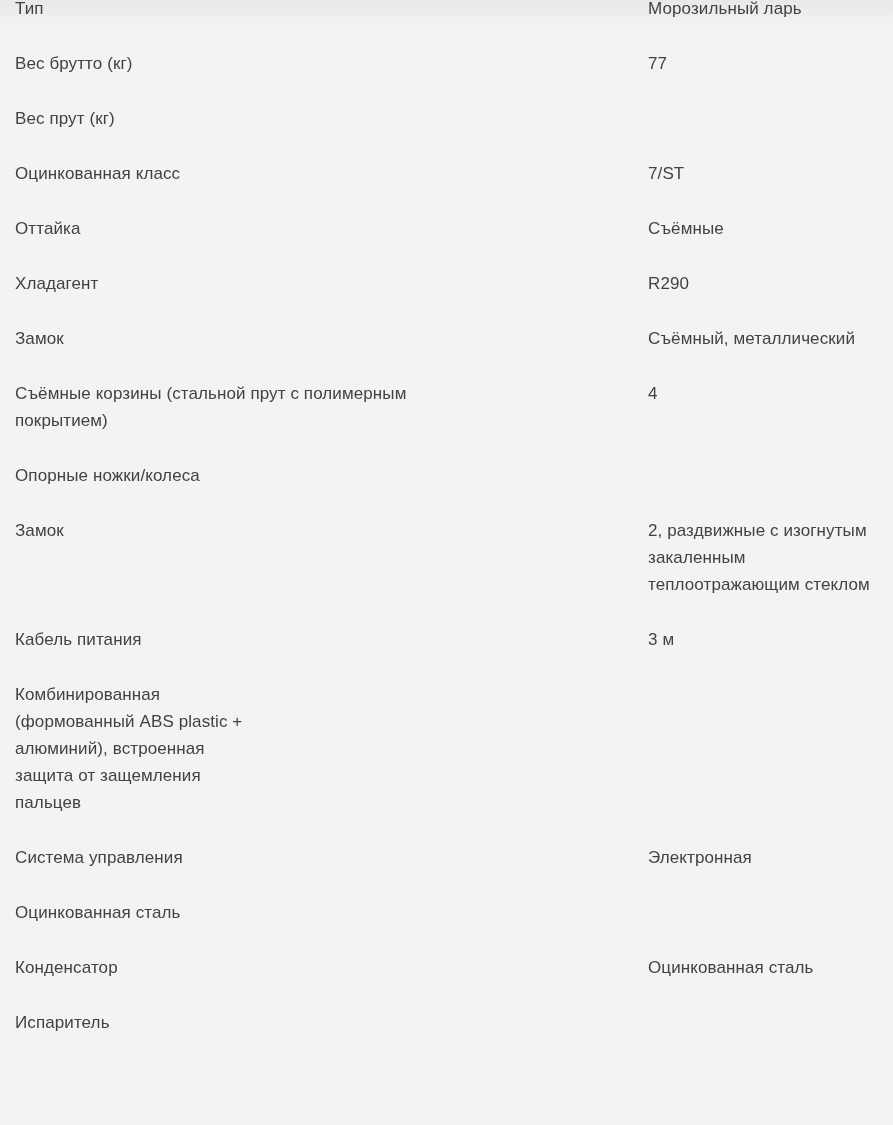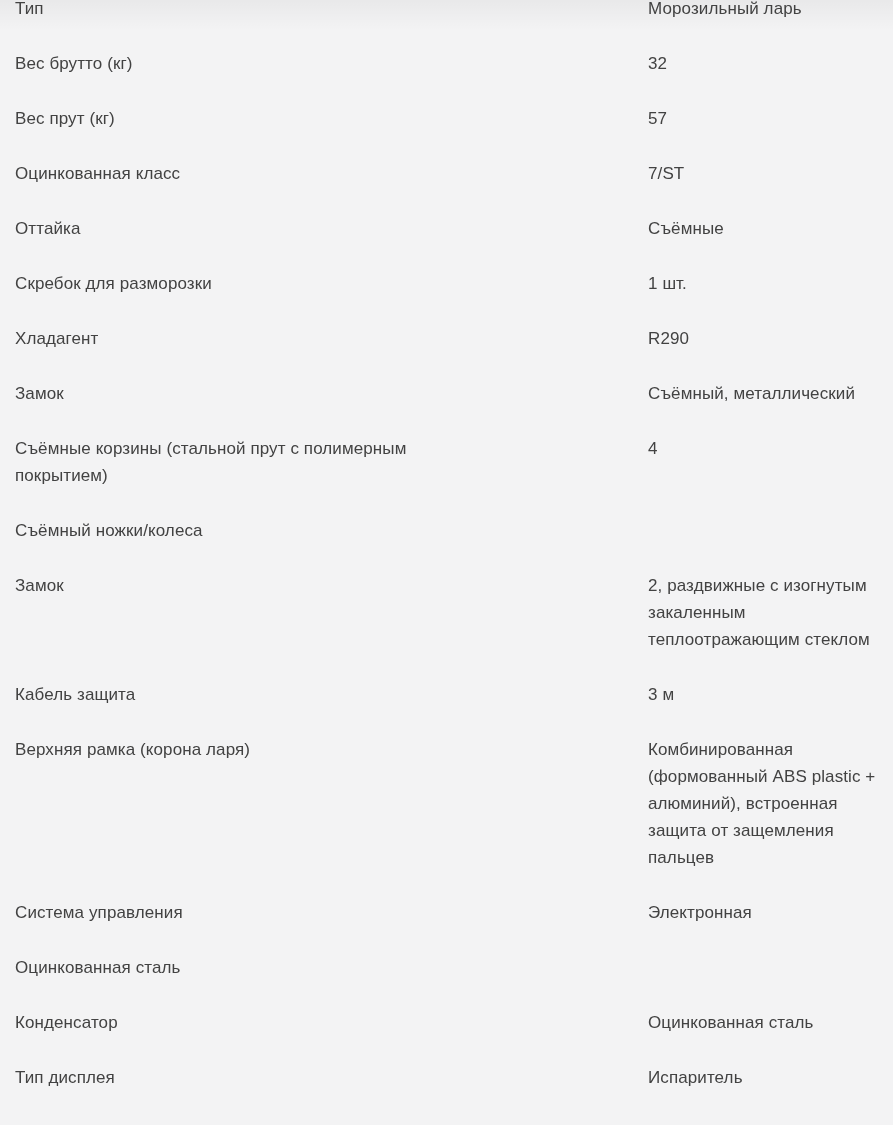--- a/index.html
+++ b/index.html
@@ -50,80 +50,73 @@
 
 <div class="top-fade"></div>
 
 <div class="spec-rows" id="spec-rows">
     <div class="spec-row">
       <div class="spec-label">Тип</div>
       <div class="spec-value">Морозильный ларь</div>
     </div>
     <div class="spec-row">
       <div class="spec-label">Вес брутто (кг)</div>
-      <div class="spec-value">32</div>
+      <div class="spec-value">77</div>
     </div>
     <div class="spec-row">
       <div class="spec-label">Вес прут (кг)</div>
-      <div class="spec-value">57</div>
     </div>
     <div class="spec-row">
       <div class="spec-label">Оцинкованная класс</div>
       <div class="spec-value">7/ST</div>
     </div>
     <div class="spec-row">
       <div class="spec-label">Оттайка</div>
       <div class="spec-value">Съёмные</div>
-    </div>
-    <div class="spec-row">
-      <div class="spec-label">Скребок для разморозки</div>
-      <div class="spec-value">1 шт.</div>
     </div>
     <div class="spec-row">
       <div class="spec-label">Хладагент</div>
       <div class="spec-value">R290</div>
     </div>
     <div class="spec-row">
       <div class="spec-label">Замок</div>
       <div class="spec-value">Съёмный, металлический</div>
     </div>
     <div class="spec-row">
       <div class="spec-label">Съёмные корзины (стальной прут с полимерным
 покрытием)</div>
       <div class="spec-value">4</div>
     </div>
     <div class="spec-row">
-      <div class="spec-label">Съёмный ножки/колеса</div>
+      <div class="spec-label">Опорные ножки/колеса</div>
     </div>
     <div class="spec-row">
       <div class="spec-label">Замок</div>
       <div class="spec-value">2, раздвижные с изогнутым
 закаленным
 теплоотражающим стеклом</div>
     </div>
     <div class="spec-row">
-      <div class="spec-label">Кабель защита</div>
+      <div class="spec-label">Кабель питания</div>
       <div class="spec-value">3 м</div>
     </div>
     <div class="spec-row">
-      <div class="spec-label">Верхняя рамка (корона ларя)</div>
       <div class="spec-value">Комбинированная
 (формованный ABS plastic +
 алюминий), встроенная
 защита от защемления
 пальцев</div>
     </div>
     <div class="spec-row">
       <div class="spec-label">Система управления</div>
       <div class="spec-value">Электронная</div>
     </div>
     <div class="spec-row">
       <div class="spec-value">Оцинкованная сталь</div>
     </div>
     <div class="spec-row">
       <div class="spec-label">Конденсатор</div>
       <div class="spec-value">Оцинкованная сталь</div>
     </div>
     <div class="spec-row">
-      <div class="spec-label">Тип дисплея</div>
       <div class="spec-value">Испаритель</div>
     </div>
   </div>
 
 </body></html>

